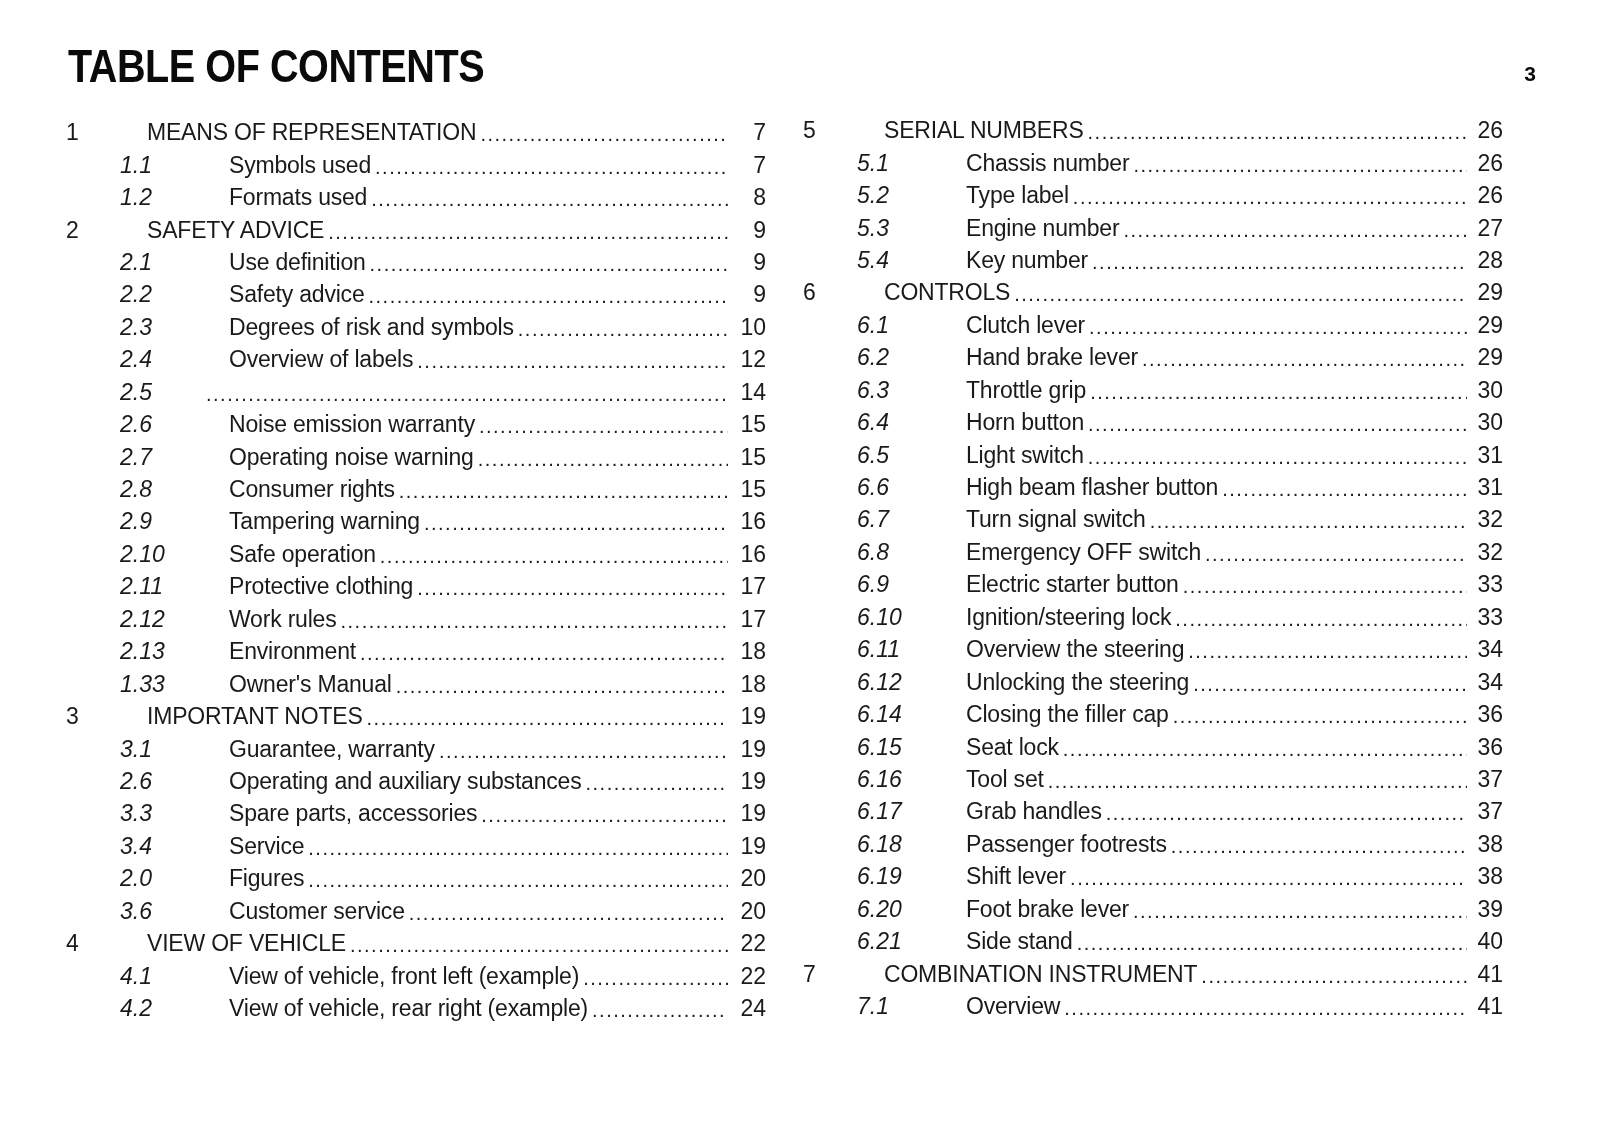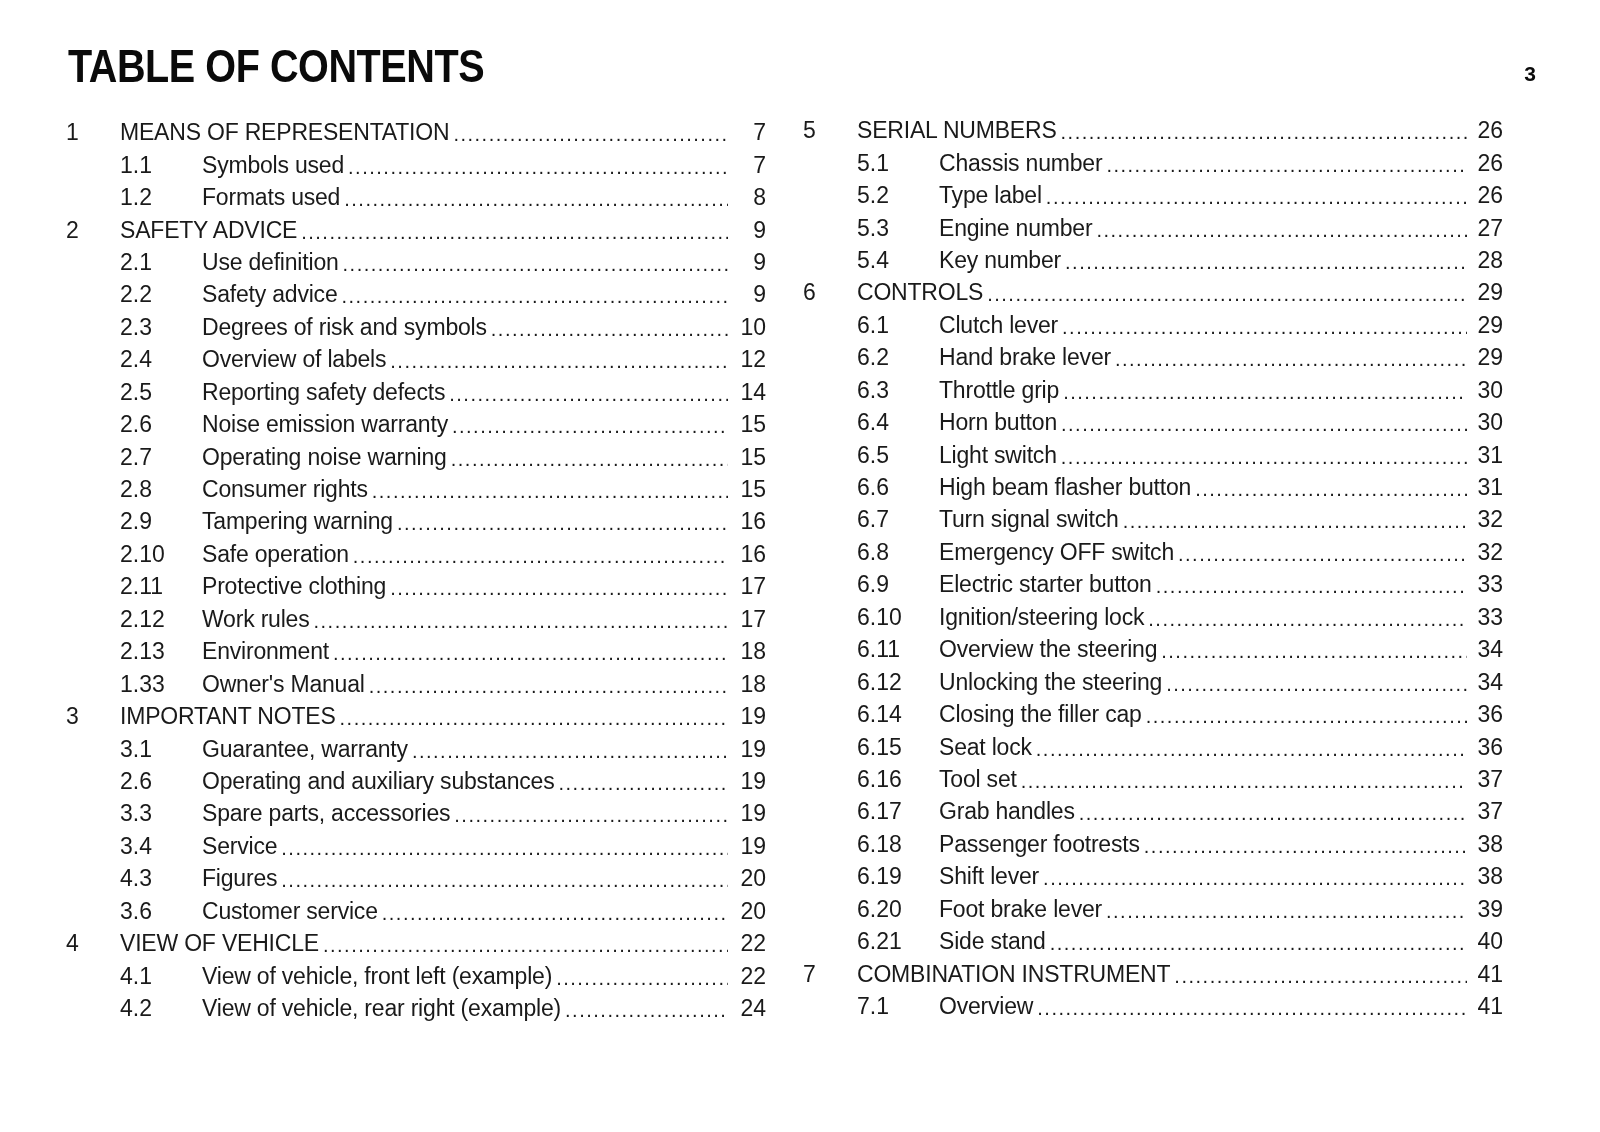--- a/index.html
+++ b/index.html
@@ -52,25 +52,26 @@
       line-height: 32px;
       white-space: nowrap;
       cursor: pointer;
     }
     .toc-num {
       display: inline-block;
       flex: 0 0 auto;
       color: #1a1a1a;
     }
     .toc-row.chapter .toc-num { width: 54px; }
-    .toc-row.section .toc-num { width: 82px; margin-left: 54px; }
+    .toc-row.section .toc-num { width: 82px; margin-left: 54px; font-style: italic; }
     .toc-title {
       flex: 0 0 auto;
       color: #1a1a1a;
       letter-spacing: -0.2px;
+      margin-left: 27px;
     }
     .toc-leader {
       flex: 1 1 auto;
       overflow: hidden;
       color: #1a1a1a;
       margin: 0 8px 0 4px;
       letter-spacing: 1.5px;
       font-size: 20px;
       position: relative;
       top: 2px;
@@ -136,21 +137,20 @@
       <span class="toc-page">10</span>
     </div>
     <div class="toc-row section">
       <span class="toc-num">2.4</span>
       <span class="toc-title">Overview of labels</span>
       <span class="toc-leader"></span>
       <span class="toc-page">12</span>
     </div>
     <div class="toc-row section">
       <span class="toc-num">2.5</span>
-      <span class="toc-title">Reporting safety defects</span>
       <span class="toc-leader"></span>
       <span class="toc-page">14</span>
     </div>
     <div class="toc-row section">
       <span class="toc-num">2.6</span>
       <span class="toc-title">Noise emission warranty</span>
       <span class="toc-leader"></span>
       <span class="toc-page">15</span>
     </div>
     <div class="toc-row section">
@@ -225,21 +225,21 @@
       <span class="toc-leader"></span>
       <span class="toc-page">19</span>
     </div>
     <div class="toc-row section">
       <span class="toc-num">3.4</span>
       <span class="toc-title">Service</span>
       <span class="toc-leader"></span>
       <span class="toc-page">19</span>
     </div>
     <div class="toc-row section">
-      <span class="toc-num">4.3</span>
+      <span class="toc-num">2.0</span>
       <span class="toc-title">Figures</span>
       <span class="toc-leader"></span>
       <span class="toc-page">20</span>
     </div>
     <div class="toc-row section">
       <span class="toc-num">3.6</span>
       <span class="toc-title">Customer service</span>
       <span class="toc-leader"></span>
       <span class="toc-page">20</span>
     </div>

